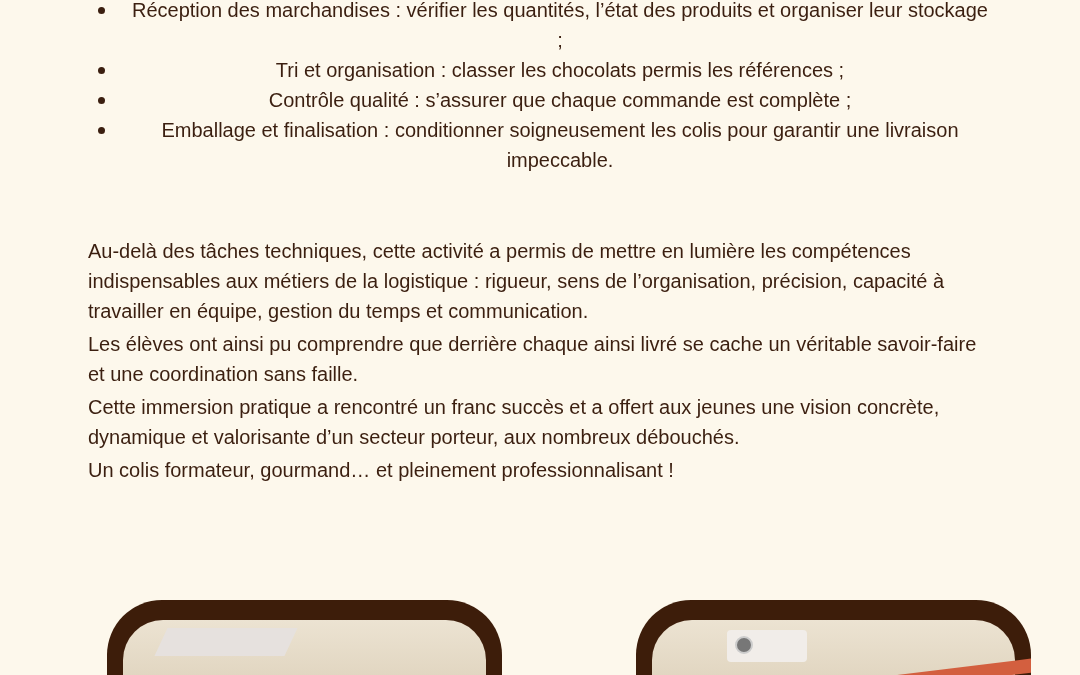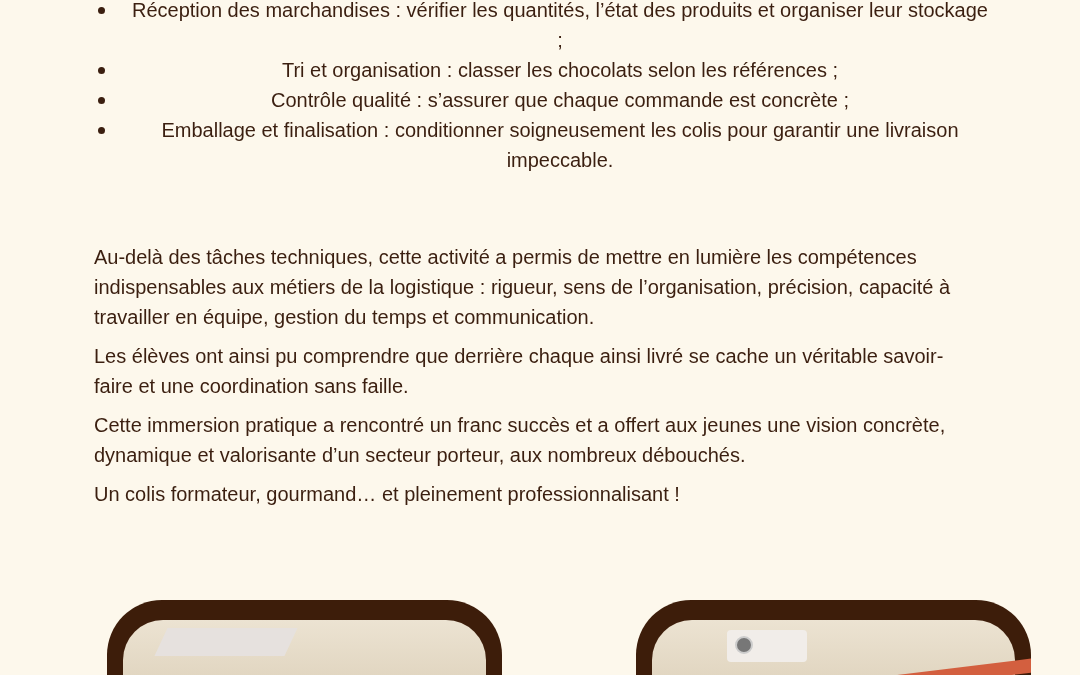--- a/index.html
+++ b/index.html
@@ -1,37 +1,37 @@
 <!DOCTYPE html>
 <html><head>
 <meta charset="utf-8">
 <style>
   html,body{margin:0;padding:0;}
   body{width:1080px;height:675px;overflow:hidden;background:#fdf8ec;color:#3b1f10;font-family:"Liberation Sans",sans-serif;position:relative;}
   .bullets{position:absolute;left:90px;top:-5px;width:900px;margin:0;padding:0;list-style:none;}
   .bullets li{position:relative;text-align:center;font-size:20px;line-height:30px;padding:0 0 0 40px;}
   .bullets li .dot{position:absolute;left:8px;top:12px;width:7px;height:7px;border-radius:50%;background:#3b1f10;}
   .paras{position:absolute;left:85px;top:233px;width:900px;font-size:20px;line-height:30px;}
-  .paras p{margin:9px;}
+  .paras p{margin:3px;}
   .photo{position:absolute;top:600px;width:395px;height:120px;background:#3d1d0a;border-radius:55px 55px 0 0;overflow:hidden;}
   .photo .inner{position:absolute;left:16px;right:16px;top:20px;bottom:0;border-radius:40px 40px 0 0;background:linear-gradient(180deg,#ece3d2 0%,#d9ccb4 100%);}
   #p1{left:107px;}
   #p2{left:636px;}
   .panel{position:absolute;left:38px;top:8px;width:130px;height:28px;background:#e6e1de;transform:skewX(-25deg);}
   .proj{position:absolute;left:75px;top:10px;width:80px;height:32px;background:#f1ede9;border-radius:4px;}
   .lens{position:absolute;left:8px;top:6px;width:14px;height:14px;border-radius:50%;background:#777;border:2px solid #ccc;}
   .stripe{position:absolute;left:120px;top:52px;width:300px;height:14px;background:#d35f3f;transform:rotate(-7deg);}
 </style>
 </head>
 <body>
 
 <ul class="bullets">
   <li><span class="dot"></span><span>Réception des marchandises : vérifier les quantités, l’état des produits et organiser leur stockage ;</span></li>
-  <li><span class="dot"></span><span>Tri et organisation : classer les chocolats selon les références ;</span></li>
-  <li><span class="dot"></span><span>Contrôle qualité : s’assurer que chaque commande est concrète ;</span></li>
+  <li><span class="dot"></span><span>Tri et organisation : classer les chocolats permis les références ;</span></li>
+  <li><span class="dot"></span><span>Contrôle qualité : s’assurer que chaque commande est complète ;</span></li>
   <li><span class="dot"></span><span>Emballage et finalisation : conditionner soigneusement les colis pour garantir une livraison impeccable.</span></li>
 </ul>
 
 <div class="paras">
   <p>Au-delà des tâches techniques, cette activité a permis de mettre en lumière les compétences indispensables aux métiers de la logistique : rigueur, sens de l’organisation, précision, capacité à travailler en équipe, gestion du temps et communication.</p>
   <p>Les élèves ont ainsi pu comprendre que derrière chaque ainsi livré se cache un véritable savoir-faire et une coordination sans faille.</p>
   <p>Cette immersion pratique a rencontré un franc succès et a offert aux jeunes une vision concrète, dynamique et valorisante d’un secteur porteur, aux nombreux débouchés.</p>
   <p>Un colis formateur, gourmand… et pleinement professionnalisant !</p>
 </div>
 

